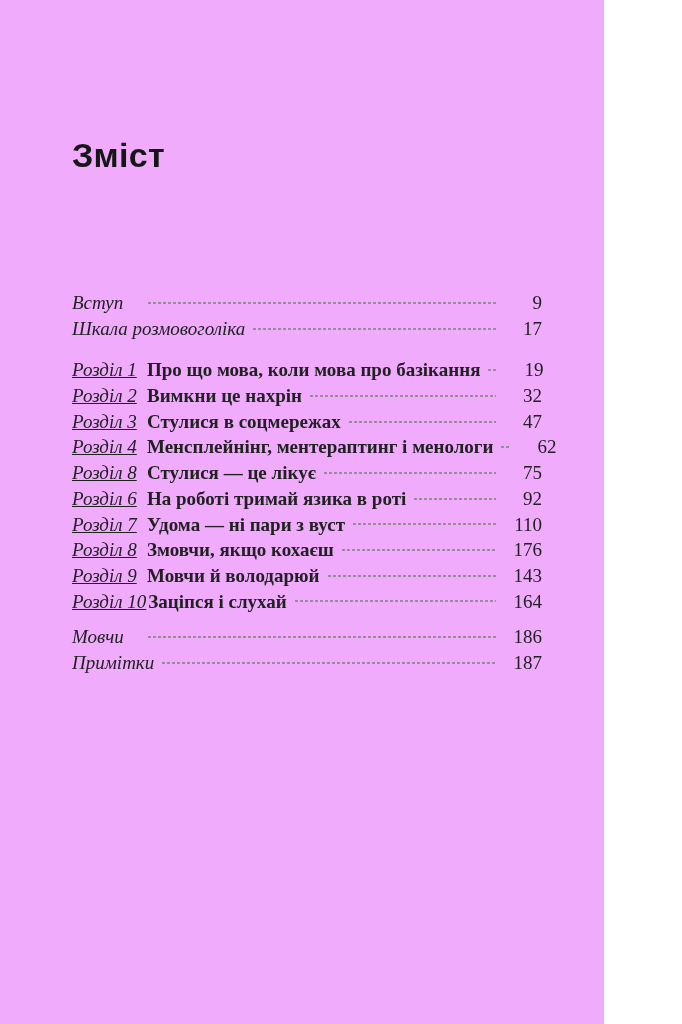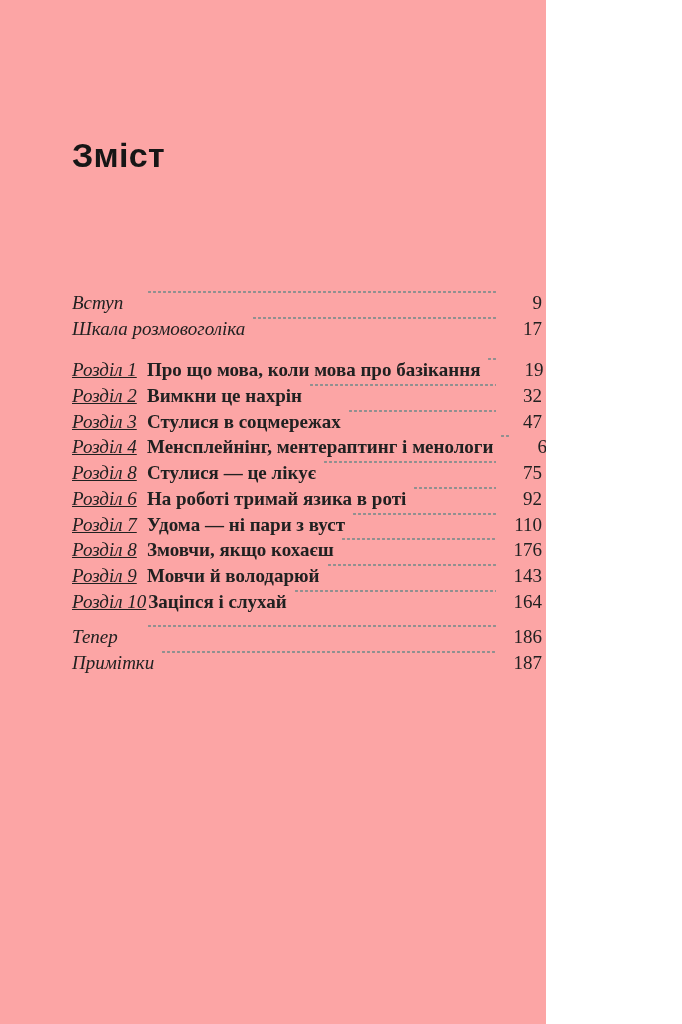--- a/index.html
+++ b/index.html
@@ -2,23 +2,23 @@
 <html lang="uk"><head>
 <meta charset="utf-8">
 <style>
   html, body {
     margin: 0;
     padding: 0;
     background: #ffffff;
   }
   .page {
     position: relative;
-    width: 546px;
+    width: 604px;
     height: 1024px;
-    background: #fca5a5;
+    background: #f0abfc;
     overflow: hidden;
     font-family: "Liberation Serif", serif;
     color: #212121;
   }
   .page-title {
     position: absolute;
     top: 138px;
     left: 72px;
     font-family: "Liberation Sans", sans-serif;
     font-weight: 700;
@@ -29,21 +29,21 @@
   }
   .toc {
     position: absolute;
     top: 290px;
     left: 72px;
     width: 470px;
     font-size: 19px;
   }
   .toc-row {
     display: flex;
-    align-items: flex-start;
+    align-items: center;
     height: 25.7px;
     line-height: 25.7px;
     white-space: nowrap;
   }
   .fm-label {
     flex: 0 0 auto;
     min-width: 68px;
     font-style: italic;
   }
   .ch-label {
@@ -156,21 +156,21 @@
     <div class="toc-row">
       <span class="ch-label">Розділ 10</span>
       <span class="ch-title">Заціпся і слухай</span>
       <span class="leader"></span>
       <span class="pagenum">164</span>
     </div>
 
     <div class="gap-b"></div>
 
     <div class="toc-row">
-      <span class="fm-label">Тепер</span>
+      <span class="fm-label">Мовчи</span>
       <span class="leader"></span>
       <span class="pagenum">186</span>
     </div>
     <div class="toc-row">
       <span class="fm-label">Примітки</span>
       <span class="leader"></span>
       <span class="pagenum">187</span>
     </div>
 
   </div>

